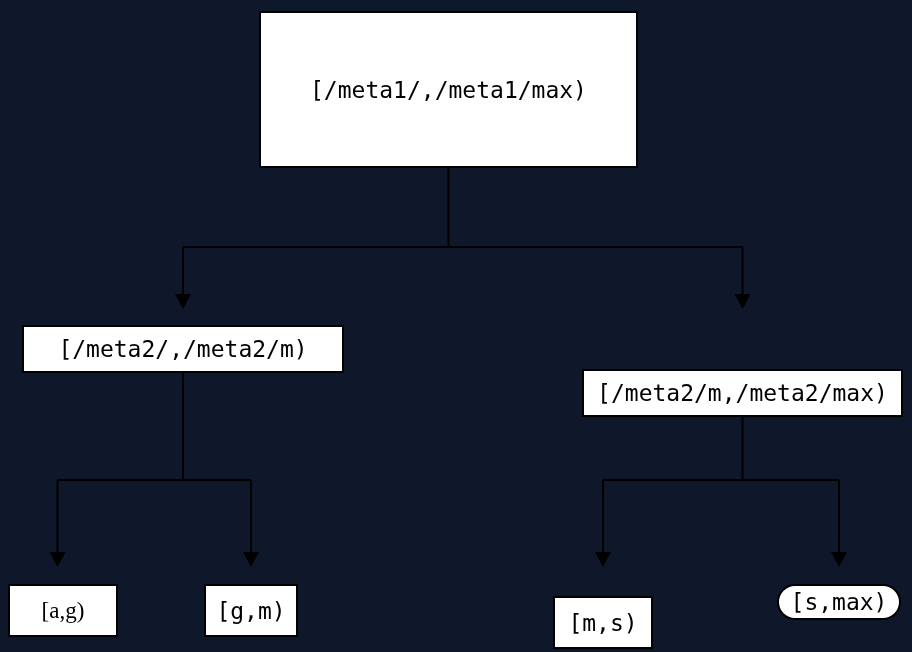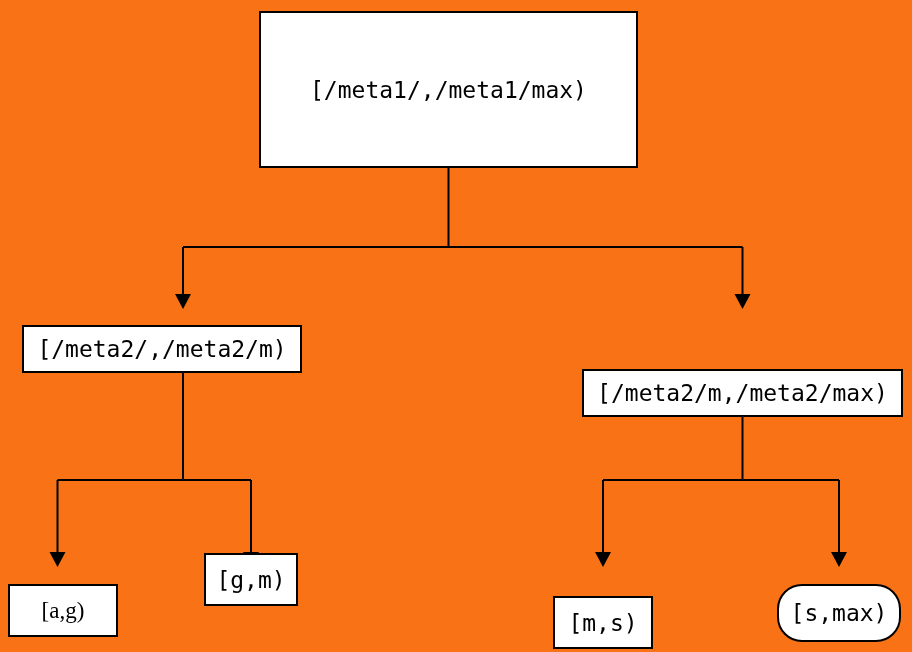--- a/index.html
+++ b/index.html
@@ -4,21 +4,21 @@
 <style>
   html, body {
     margin: 0;
     padding: 0;
     background: #ffffff;
   }
   .canvas {
     position: relative;
     width: 912px;
     height: 652px;
-    background: #f97316;
+    background: #0f172a;
     font-family: "DejaVu Sans Mono", monospace;
     overflow: hidden;
   }
   .edges-svg {
     position: absolute;
     left: 0;
     top: 0;
   }
   .node {
     position: absolute;
@@ -26,26 +26,26 @@
     border: 2px solid #000000;
     background: #ffffff;
     display: flex;
     align-items: center;
     justify-content: center;
     color: #000000;
     font-size: 23px;
     white-space: nowrap;
   }
   .node-root   { left: 259px; top: 11px;  width: 379px; height: 157px; }
-  .node-left   { left: 22px;  top: 325px; width: 280px; height: 48px;  }
+  .node-left   { left: 22px;  top: 325px; width: 322px; height: 48px;  }
   .node-right  { left: 582px; top: 325px; width: 321px; height: 48px; margin-top: 44px;  }
   .node-leaf1  { left: 8px;   top: 584px; width: 110px;  height: 53px; font-family: Liberation Serif, serif;  }
-  .node-leaf2  { left: 204px; top: 553px; width: 94px;  height: 53px;  }
+  .node-leaf2  { left: 204px; top: 584px; width: 94px;  height: 53px;  }
   .node-leaf3  { left: 553px; top: 596px; width: 100px; height: 53px;  }
-  .node-leaf4  { left: 777px; top: 584px; width: 124px; height: 58px; border-radius: 25px;  }
+  .node-leaf4  { left: 777px; top: 584px; width: 124px; height: 36px; border-radius: 25px;  }
 </style>
 </head>
 <body>
 
 <div class="canvas">
 
   <svg class="edges-svg" width="912" height="652" viewBox="0 0 912 652">
 
     <path d="M448.5,168 L448.5,247 M183,247 L742.5,247 M183,247 L183,295 M742.5,247 L742.5,295" stroke="#000000" stroke-width="2" fill="none"></path>
     <polygon points="175,294 191,294 183,309" fill="#000000"></polygon>

